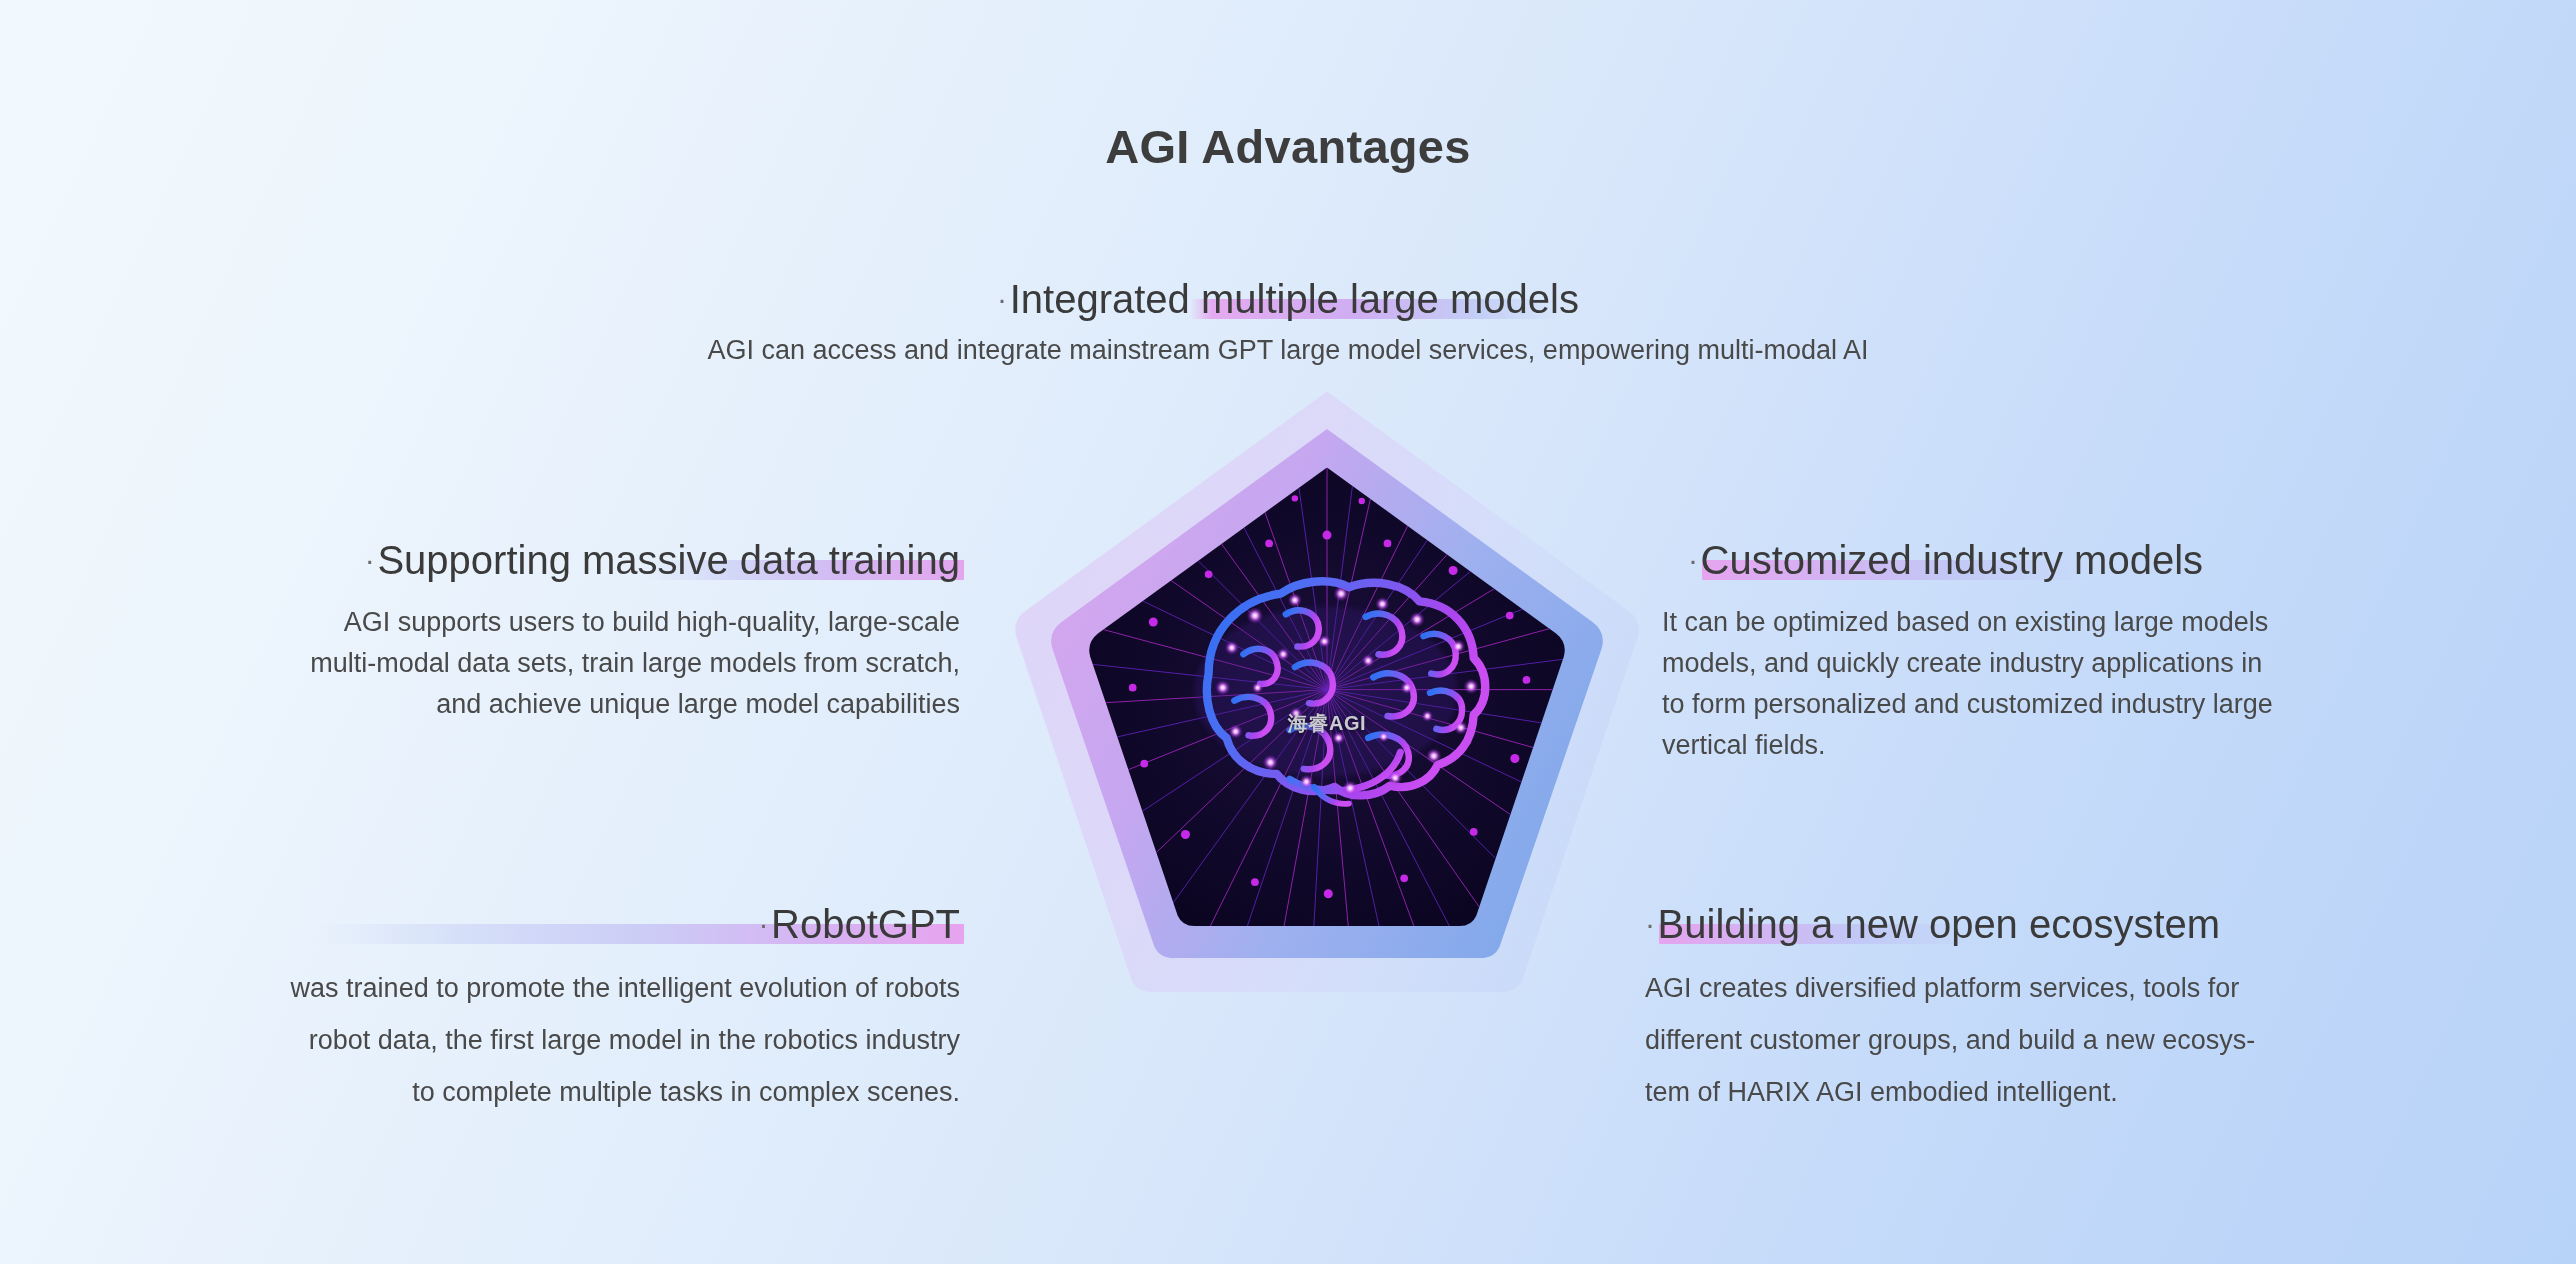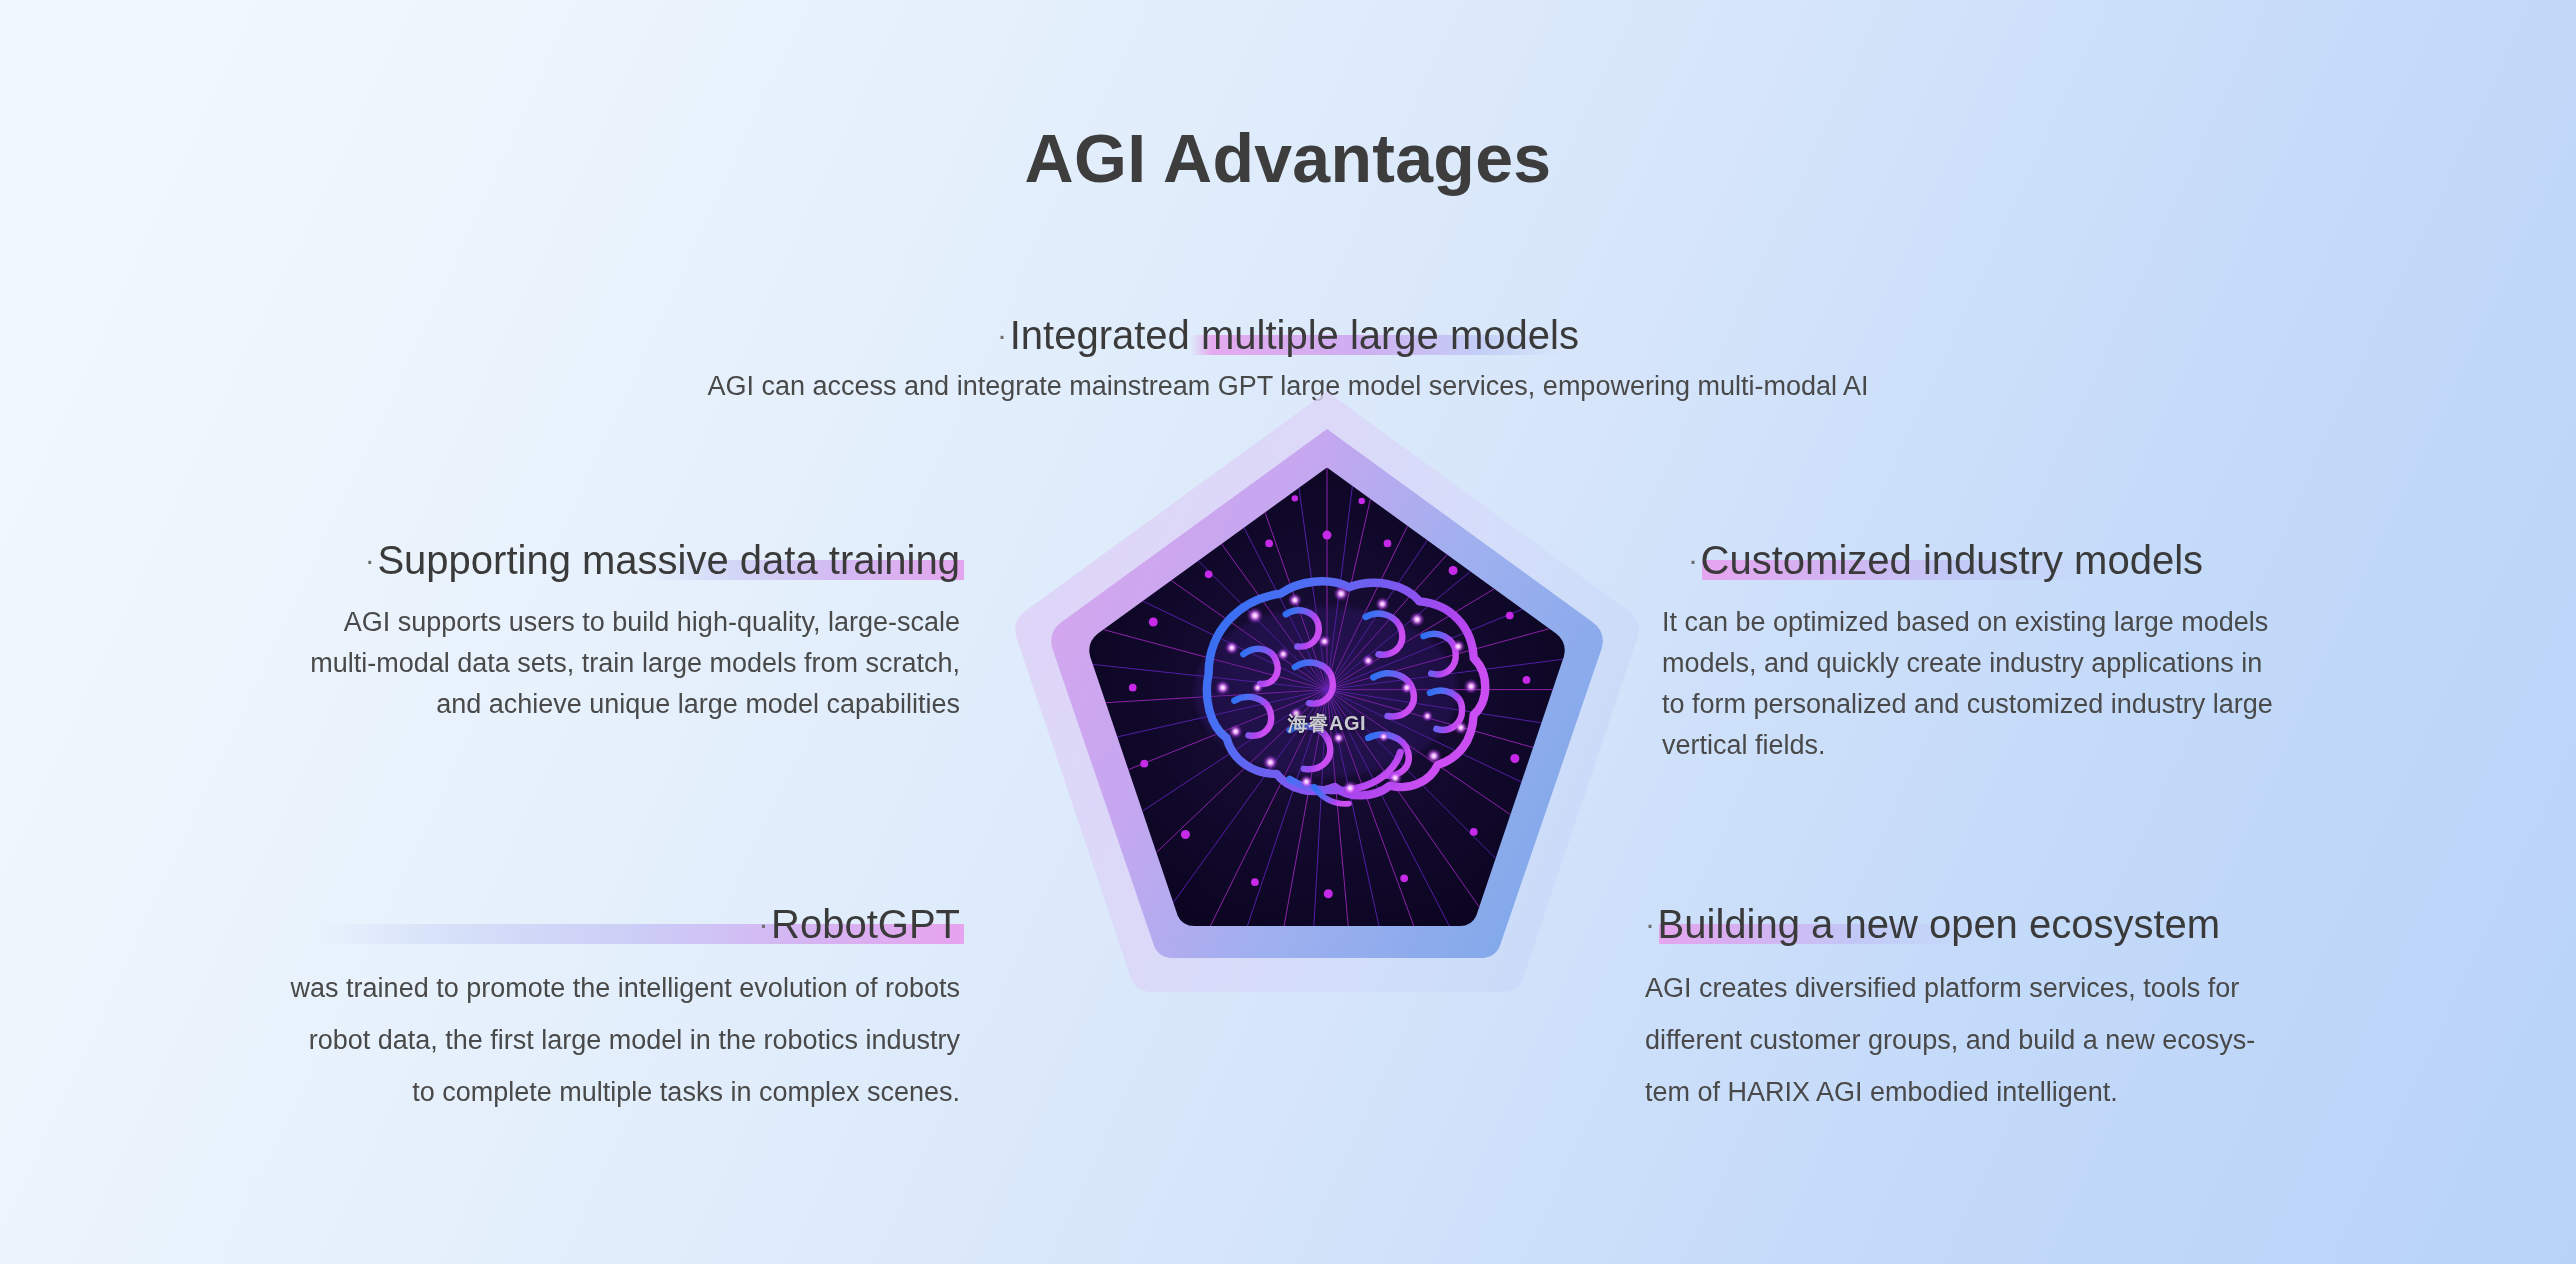--- a/index.html
+++ b/index.html
@@ -30,21 +30,21 @@
     height: 1264px;
   }
 
   
   .page-title {
     position: absolute;
     left: 0;
     top: 119px;
     width: 2576px;
     text-align: center;
-    font-size: 68px;
+    font-size: 47px;
     font-weight: bold;
     color: #3d3d3d;
     letter-spacing: 0.3px;
   }
 
   
   .adv { position: absolute; }
   .adv-head {
     position: relative;
     display: block;
@@ -75,21 +75,21 @@
     color: #494949;
     line-height: 1.48;
     margin-top: 19px;
     white-space: nowrap;
   }
 
   
   #adv-top {
     left: 0; top: 277px; width: 2576px; text-align: center;
   }
-  #adv-top .adv-head { display: inline-block; margin-top: 36px; }
+  #adv-top .adv-head { display: inline-block; }
   #adv-top .hl {
     left: 193px; right: 18px;
     background: linear-gradient(90deg,
       rgba(231,160,238,0.0) 0%,
       rgba(229,158,237,0.85) 6%,
       rgba(205,163,240,0.85) 45%,
       rgba(178,186,243,0.55) 78%,
       rgba(178,200,246,0.0) 100%);
   }
   #adv-top .adv-body { margin-top: 9px; }

